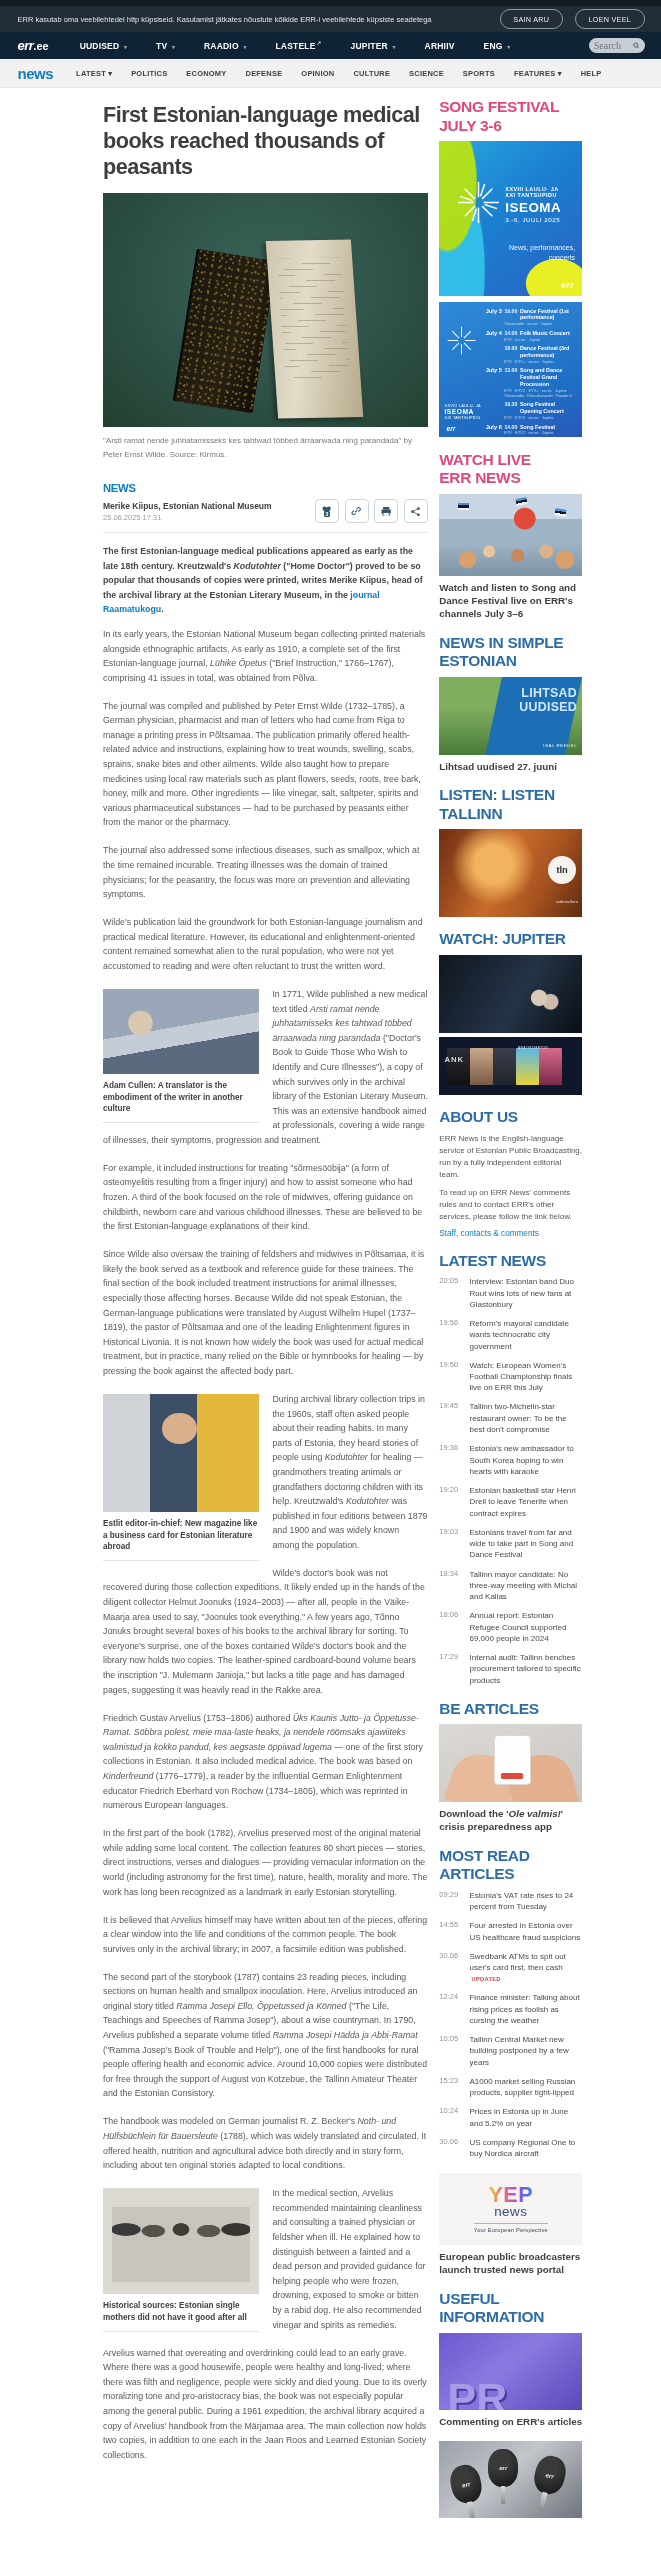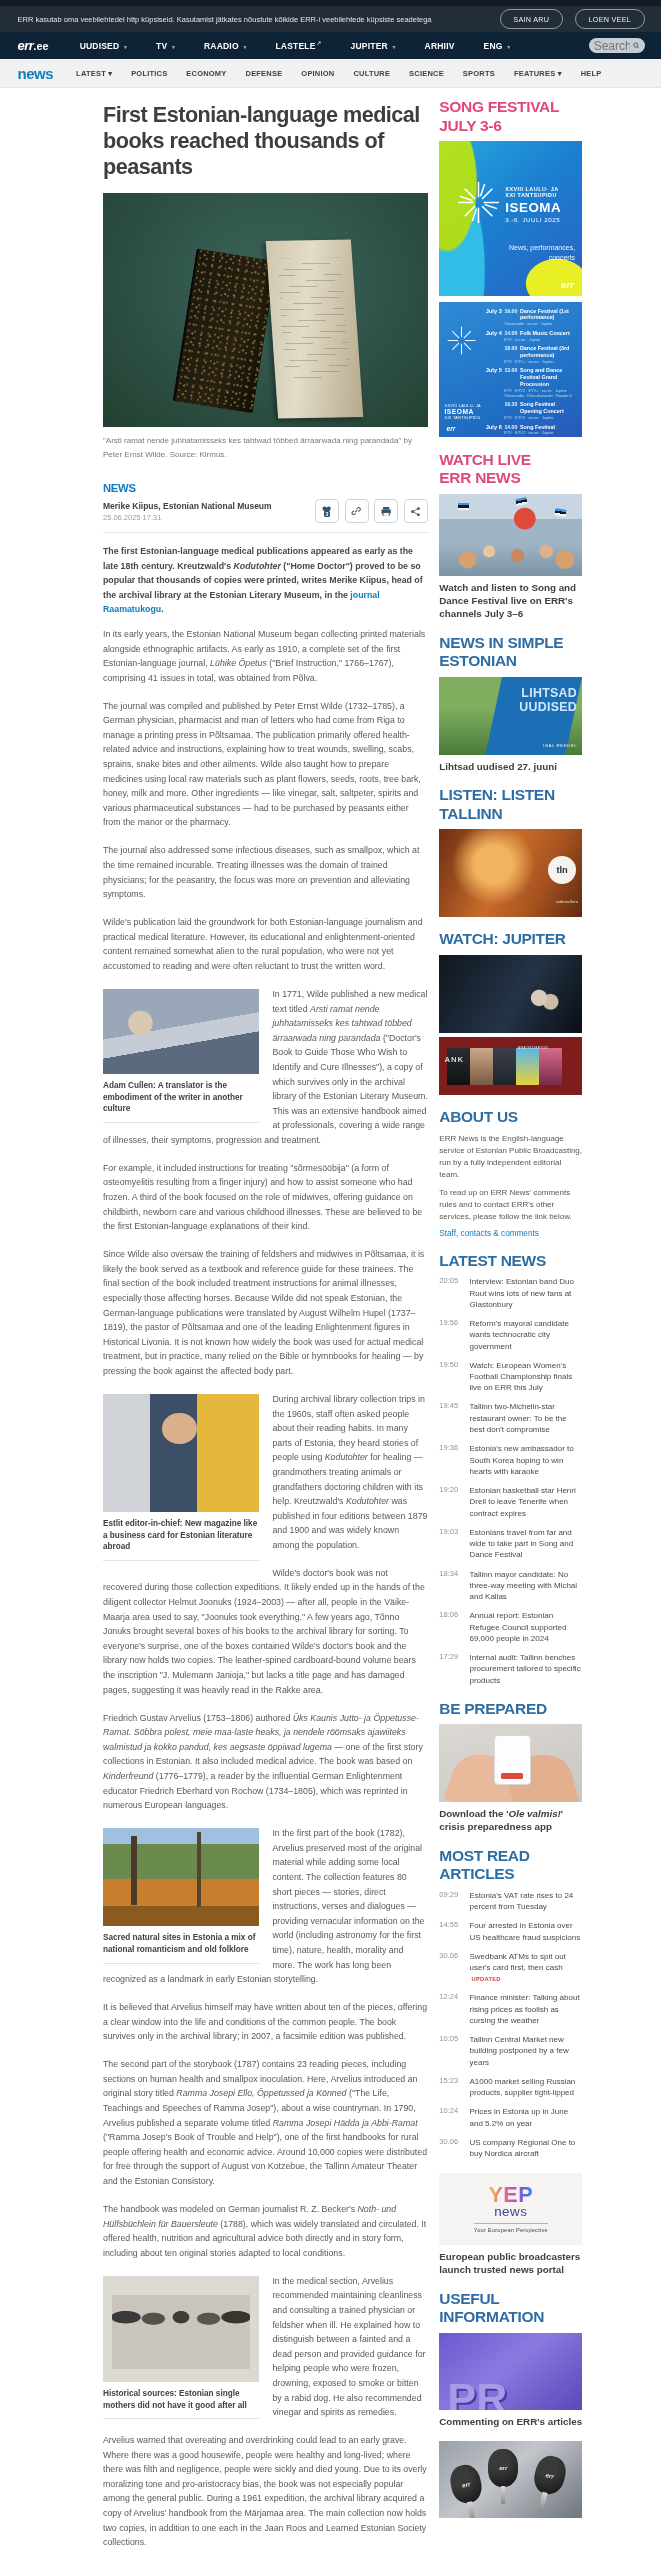--- a/index.html
+++ b/index.html
@@ -13,21 +13,21 @@
   .cookie-btn{background:transparent;border:0.8px solid #8e9aa6;color:#eef2f6;font-size:7.2px;letter-spacing:0.3px;border-radius:515px;padding:4.6px 12.4px;cursor:pointer;font-family:inherit;}
   .cookie-btn+.cookie-btn{margin-left:3.1px;}
   .main-nav{height:27px;background:#0e2336;display:flex;align-items:center;padding:0 17.5px;}
   .err-logo{color:#fff;font-size:13px;font-weight:bold;font-style:italic;letter-spacing:-0.5px;margin-right:31px;}
   .err-logo .dom{font-size:11px;font-weight:bold;font-style:normal;letter-spacing:0;}
   .main-nav-items{display:flex;align-items:center;gap:29px;flex:1;}
   .mnav-item{color:#fff;font-size:8.5px;font-weight:bold;letter-spacing:0.2px;cursor:pointer;white-space:nowrap;}
   .mnav-item .caret{color:#8fa0ae;font-size:5.7px;margin-left:2.1px;}
   .mnav-item .ext{color:#cdd6dd;font-size:5.7px;vertical-align:super;margin-left:1px;}
   .search-box{width:56px;height:15.5px;background:#c6cdd4;border-radius:7.7px;display:flex;align-items:center;padding:0 5.2px;gap:3.1px;}
-  .search-box input{border:none;background:transparent;width:36px;font-size:12px;color:#4e5a64;outline:none;font-family:Liberation Sans, sans-serif;}
+  .search-box input{border:none;background:transparent;width:36px;font-size:10px;color:#4e5a64;outline:none;font-family:Liberation Serif, serif;}
   .sub-nav{height:29px;background:#f1f1f2;border-bottom:0.5px solid #e3e3e4;display:flex;align-items:center;padding:0 17.5px;gap:19px;}
   .news-logo{color:#0f7dbf;font-size:15px;font-weight:bold;letter-spacing:-0.5px;margin-right:4.1px;}
   .snav-item{color:#3f4245;font-size:7.5px;font-weight:bold;letter-spacing:0.2px;cursor:pointer;white-space:nowrap;}
   
   .content{display:flex;padding:0 0 0 103px;gap:11.3px;}
   .article-col{width:325px;flex:0 0 325px;}
   .sidebar{width:143px;flex:0 0 143px;padding-top:10.3px;}
   
   .article-title{font-size:21.6px;line-height:1.22;font-weight:bold;color:#3d3e40;letter-spacing:-0.5px;margin:13.4px 0 12.4px 0;}
   .hero{width:325px;height:234px;position:relative;overflow:hidden;}
@@ -90,21 +90,21 @@
   .img-crowd{height:82px;background:radial-gradient(circle at 20% 80%,#d9a06b 0 6%,transparent 7%),radial-gradient(circle at 35% 70%,#e8c59a 0 5%,transparent 6%),radial-gradient(circle at 55% 75%,#c9885a 0 6%,transparent 7%),radial-gradient(circle at 75% 70%,#e0b088 0 5%,transparent 6%),radial-gradient(circle at 88% 80%,#d9a06b 0 6%,transparent 7%),radial-gradient(circle at 60% 30%,#e04a3a 0 10%,transparent 11%),linear-gradient(180deg,#c7d6e2 0 30%,#9fb4c4 30% 60%,#7d94a6 100%);}
   .flag{position:absolute;width:11.3px;height:7.2px;background:linear-gradient(180deg,#4891d9 0 33%,#15181c 33% 66%,#f2f4f6 66%);}
   .img-lihtsad{height:78px;background:linear-gradient(180deg,#7fae5e 0 40%,#4a7a3a 100%);}
   .img-lihtsad .panel{position:absolute;right:0;top:0;width:56%;height:100%;background:#1c6fb5;transform:skewX(-12deg);transform-origin:top;}
   .lihtsad-txt{position:absolute;right:5.2px;top:9.3px;color:#cfe8fb;font-size:12.4px;font-weight:bold;text-align:right;line-height:1.15;letter-spacing:0.3px;}
   .lihtsad-small{position:absolute;right:5.2px;bottom:6.2px;color:#e6f2fb;font-size:4.4px;letter-spacing:0.5px;}
   .img-radio{height:88px;background:radial-gradient(circle at 38% 40%,#f2b35e 0 18%,transparent 40%),linear-gradient(115deg,#6e2d12 0%,#c86b2a 45%,#a85420 70%,#5e2a10 100%);}
   .tln-circle{position:absolute;right:6.2px;top:27px;width:28px;height:28px;border-radius:50%;background:#f6f3ee;display:flex;align-items:center;justify-content:center;color:#2a2a2a;font-weight:bold;font-size:9.3px;}
   .tln-sub{position:absolute;right:4.1px;bottom:13.4px;color:#f4e7d8;font-size:3.9px;letter-spacing:0.3px;}
   .img-jup1{height:78px;background:radial-gradient(circle at 70% 55%,#d9c9b8 0 7%,transparent 8%),radial-gradient(circle at 78% 60%,#cdbcaa 0 6%,transparent 7%),linear-gradient(120deg,#10161f 0%,#243447 55%,#0a0e14 100%);}
-  .img-jup2{height:58px;background:#7f1d1d;display:flex;align-items:center;gap:0;padding:0 8px;}
+  .img-jup2{height:58px;background:#0f172a;display:flex;align-items:center;gap:0;padding:0 8px;}
   .poster{width:23px;height:37px;border-radius:1px;}
   .poster.p1{background:linear-gradient(#2a2d33,#111);}
   .poster.p2{background:linear-gradient(#caa88a,#7a5a44);}
   .poster.p3{background:linear-gradient(#3a3f4a,#20242c);}
   .poster.p4{background:linear-gradient(#58b7e8,#e8d23a);}
   .poster.p5{background:linear-gradient(#d86a8a,#7a2a4a);}
   .jup-label{position:absolute;right:34px;top:9.3px;color:#e8e8e8;font-size:3.6px;letter-spacing:0.3px;}
   .jup-ank{position:absolute;left:5.2px;top:17.5px;color:#cfd4da;font-size:7.7px;font-weight:bold;letter-spacing:1px;}
   .img-phone{height:78px;background:linear-gradient(160deg,#dcd8d3 0%,#c9c6c2 100%);}
   .img-phone .hand{position:absolute;left:8%;bottom:-10%;width:45%;height:70%;border-radius:50% 50% 0 0;background:#e8b99a;transform:rotate(18deg);}
@@ -247,24 +247,20 @@
       <p class="body"><span>Since Wilde also oversaw the training of feldshers and midwives in Põltsamaa, it is likely the book served as a textbook and reference guide for these trainees. The final section of the book included treatment instructions for animal illnesses, especially those affecting horses. Because Wilde did not speak Estonian, the German-language publications were translated by August Wilhelm Hupel (1737–1819), the pastor of Põltsamaa and one of the leading Enlightenment figures in Historical Livonia. It is not known how widely the book was used for actual medical treatment, but in practice, many relied on the Bible or hymnbooks for healing — by pressing the book against the affected body part.</span></p>
 
       <div class="inline-box">
         <div class="thumb img-estlit h230"></div>
         <div class="cap">Estlit editor-in-chief: New magazine like a business card for Estonian literature abroad</div>
       </div>
       <p class="body"><span>During archival library collection trips in the 1960s, staff often asked people about their reading habits. In many parts of Estonia, they heard stories of people using </span><span class="it">Kodutohter</span><span> for healing — grandmothers treating animals or grandfathers doctoring children with its help. Kreutzwald's </span><span class="it">Kodutohter</span><span> was published in four editions between 1879 and 1900 and was widely known among the population.</span></p>
       <p class="body"><span>Wilde's doctor's book was not recovered during those collection expeditions. It likely ended up in the hands of the diligent collector Helmut Joonuks (1924–2003) — after all, people in the Väike-Maarja area used to say, "Joonuks took everything." A few years ago, Tõnno Jonuks brought several boxes of his books to the archival library for sorting. To everyone's surprise, one of the boxes contained Wilde's doctor's book and the library now holds two copies. The leather-spined cardboard-bound volume bears the inscription "J. Mulemann Janioja," but lacks a title page and has damaged pages, suggesting it was heavily read in the Rakke area.</span></p>
       <p class="body"><span>Friedrich Gustav Arvelius (1753–1806) authored </span><span class="it">Üks Kaunis Jutto- ja Öppetusse-Ramat. Söbbra polest, meie maa-laste heaks, ja nendele röömsaks ajawiiteks walmistud ja kokko pandud, kes aegsaste öppiwad lugema</span><span> — one of the first story collections in Estonian. It also included medical advice. The book was based on </span><span class="it">Kinderfreund</span><span> (1776–1779), a reader by the influential German Enlightenment educator Friedrich Eberhard von Rochow (1734–1805), which was reprinted in numerous European languages.</span></p>
 
-      <div class="inline-box">
-        <div class="thumb img-forest h190"></div>
-        <div class="cap">Sacred natural sites in Estonia a mix of national romanticism and old folklore</div>
-      </div>
       <p class="body"><span>In the first part of the book (1782), Arvelius preserved most of the original material while adding some local content. The collection features 80 short pieces — stories, direct instructions, verses and dialogues — providing vernacular information on the world (including astronomy for the first time), nature, health, morality and more. The work has long been recognized as a landmark in early Estonian storytelling.</span></p>
       <p class="body"><span>It is believed that Arvelius himself may have written about ten of the pieces, offering a clear window into the life and conditions of the common people. The book survives only in the archival library; in 2007, a facsimile edition was published.</span></p>
       <p class="body"><span>The second part of the storybook (1787) contains 23 reading pieces, including sections on human health and smallpox inoculation. Here, Arvelius introduced an original story titled </span><span class="it">Ramma Josepi Ello, Öppetussed ja Könned</span><span> ("The Life, Teachings and Speeches of Ramma Josep"), about a wise countryman. In 1790, Arvelius published a separate volume titled </span><span class="it">Ramma Josepi Hädda ja Abbi-Ramat</span><span> ("Ramma Josep's Book of Trouble and Help"), one of the first handbooks for rural people offering health and economic advice. Around 10,000 copies were distributed for free through the support of August von Kotzebue, the Tallinn Amateur Theater and the Estonian Consistory.</span></p>
       <p class="body"><span>The handbook was modeled on German journalist R. Z. Becker's </span><span class="it">Noth- und Hülfsbüchlein für Bauersleute</span><span> (1788), which was widely translated and circulated. It offered health, nutrition and agricultural advice both directly and in story form, including about ten original stories adapted to local conditions.</span></p>
 
       <div class="inline-box">
         <div class="thumb img-peasants h205"></div>
         <div class="cap">Historical sources: Estonian single mothers did not have it good after all</div>
       </div>
       <p class="body"><span>In the medical section, Arvelius recommended maintaining cleanliness and consulting a trained physician or feldsher when ill. He explained how to distinguish between a fainted and a dead person and provided guidance for helping people who were frozen, drowning, exposed to smoke or bitten by a rabid dog. He also recommended vinegar and spirits as remedies.</span></p>
@@ -459,21 +455,21 @@
               <span class="sb-item-title">Annual report: Estonian Refugee Council supported 69,000 people in 2024</span>
             </div>
           <div class="sb-list-item">
               <span class="sb-time">17:29</span>
               <span class="sb-item-title">Internal audit: Tallinn benches procurement tailored to specific products</span>
             </div>
         </div>
       </div>
 
       <div class="sb-section">
-        <div class="sb-heading">BE PREPARED</div>
+        <div class="sb-heading">BE ARTICLES</div>
         <div class="sb-img img-phone">
           <div class="hand"></div>
           <div class="hand r"></div>
           <div class="dev"></div>
         </div>
         <div class="sb-story-title"><span>Download the '</span><span class="it">Ole valmis!</span><span>' crisis preparedness app</span></div>
       </div>
 
       <div class="sb-section">
         <div class="sb-heading">MOST READ ARTICLES</div>

